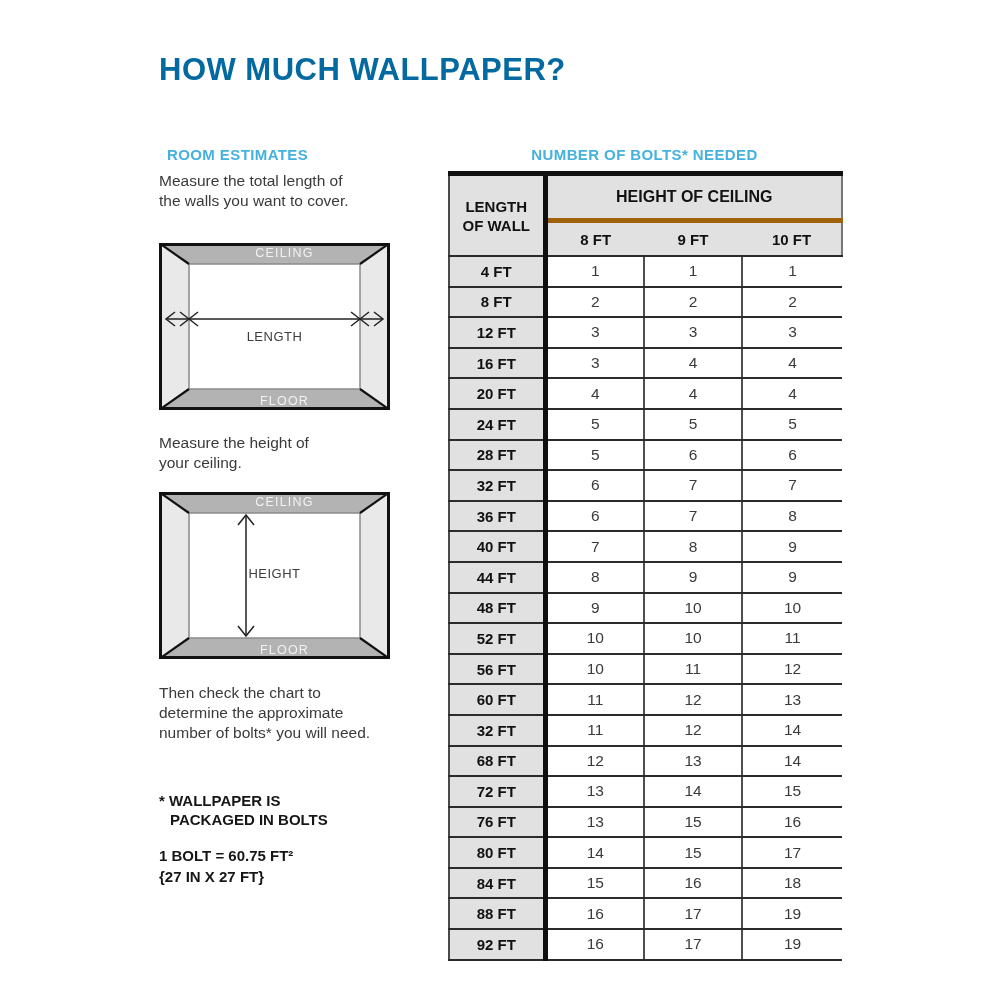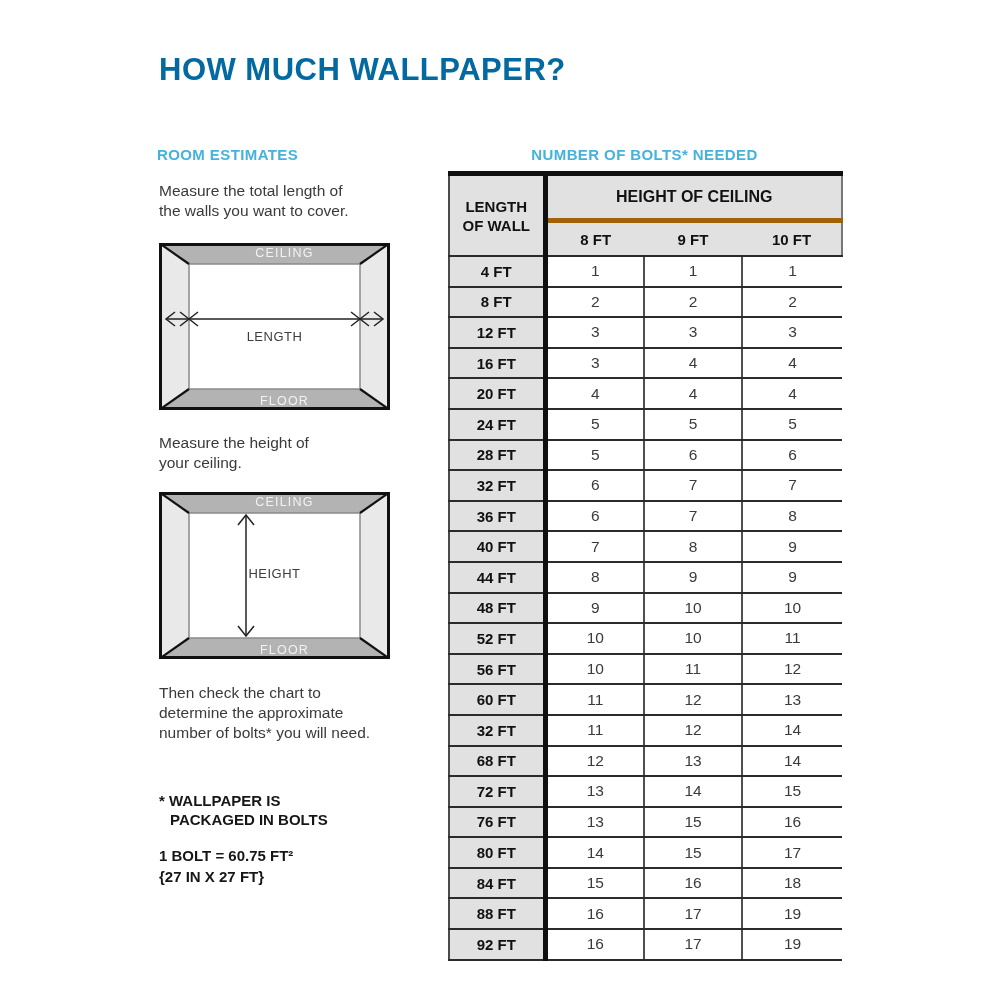--- a/index.html
+++ b/index.html
@@ -8,26 +8,26 @@
     font-family:"Liberation Sans", sans-serif; color:#3b3b3b; overflow:hidden;
   }
   .abs { position:absolute; }
 
   
   .page-title {
     left:159px; top:36px; font-size:31px; font-weight:bold;
     color:#0369a1; letter-spacing:0.5px;margin-top:16px;
   }
   .section-title { font-size:15px; font-weight:bold; color:#45b2de; letter-spacing:0.4px; }
-  .left-section-title { left:157px; top:146px; }
+  .left-section-title { left:167px; top:146px; }
   .table-section-title { left:448px; top:146px; width:393px; text-align:center; }
 
   
   .body-text { left:159px; width:250px; font-size:15.5px; line-height:20px; color:#3a3a3a; white-space:pre-line; }
-  .step1 { top:181px; }
+  .step1 { top:171px; }
   .step2 { top:433px; }
   .step3 { top:683px; }
 
   .footnote { left:159px; top:791px; font-size:15px; font-weight:bold; color:#161616; line-height:19px; }
   .footnote .indent { padding-left:11px; }
   .bolt-info { left:159px; top:845px; font-size:15px; font-weight:bold; color:#161616; line-height:21px; }
 
   
   .diagram { left:159px; width:251px; height:167px; }
   .diagram-1 { top:243px; }

